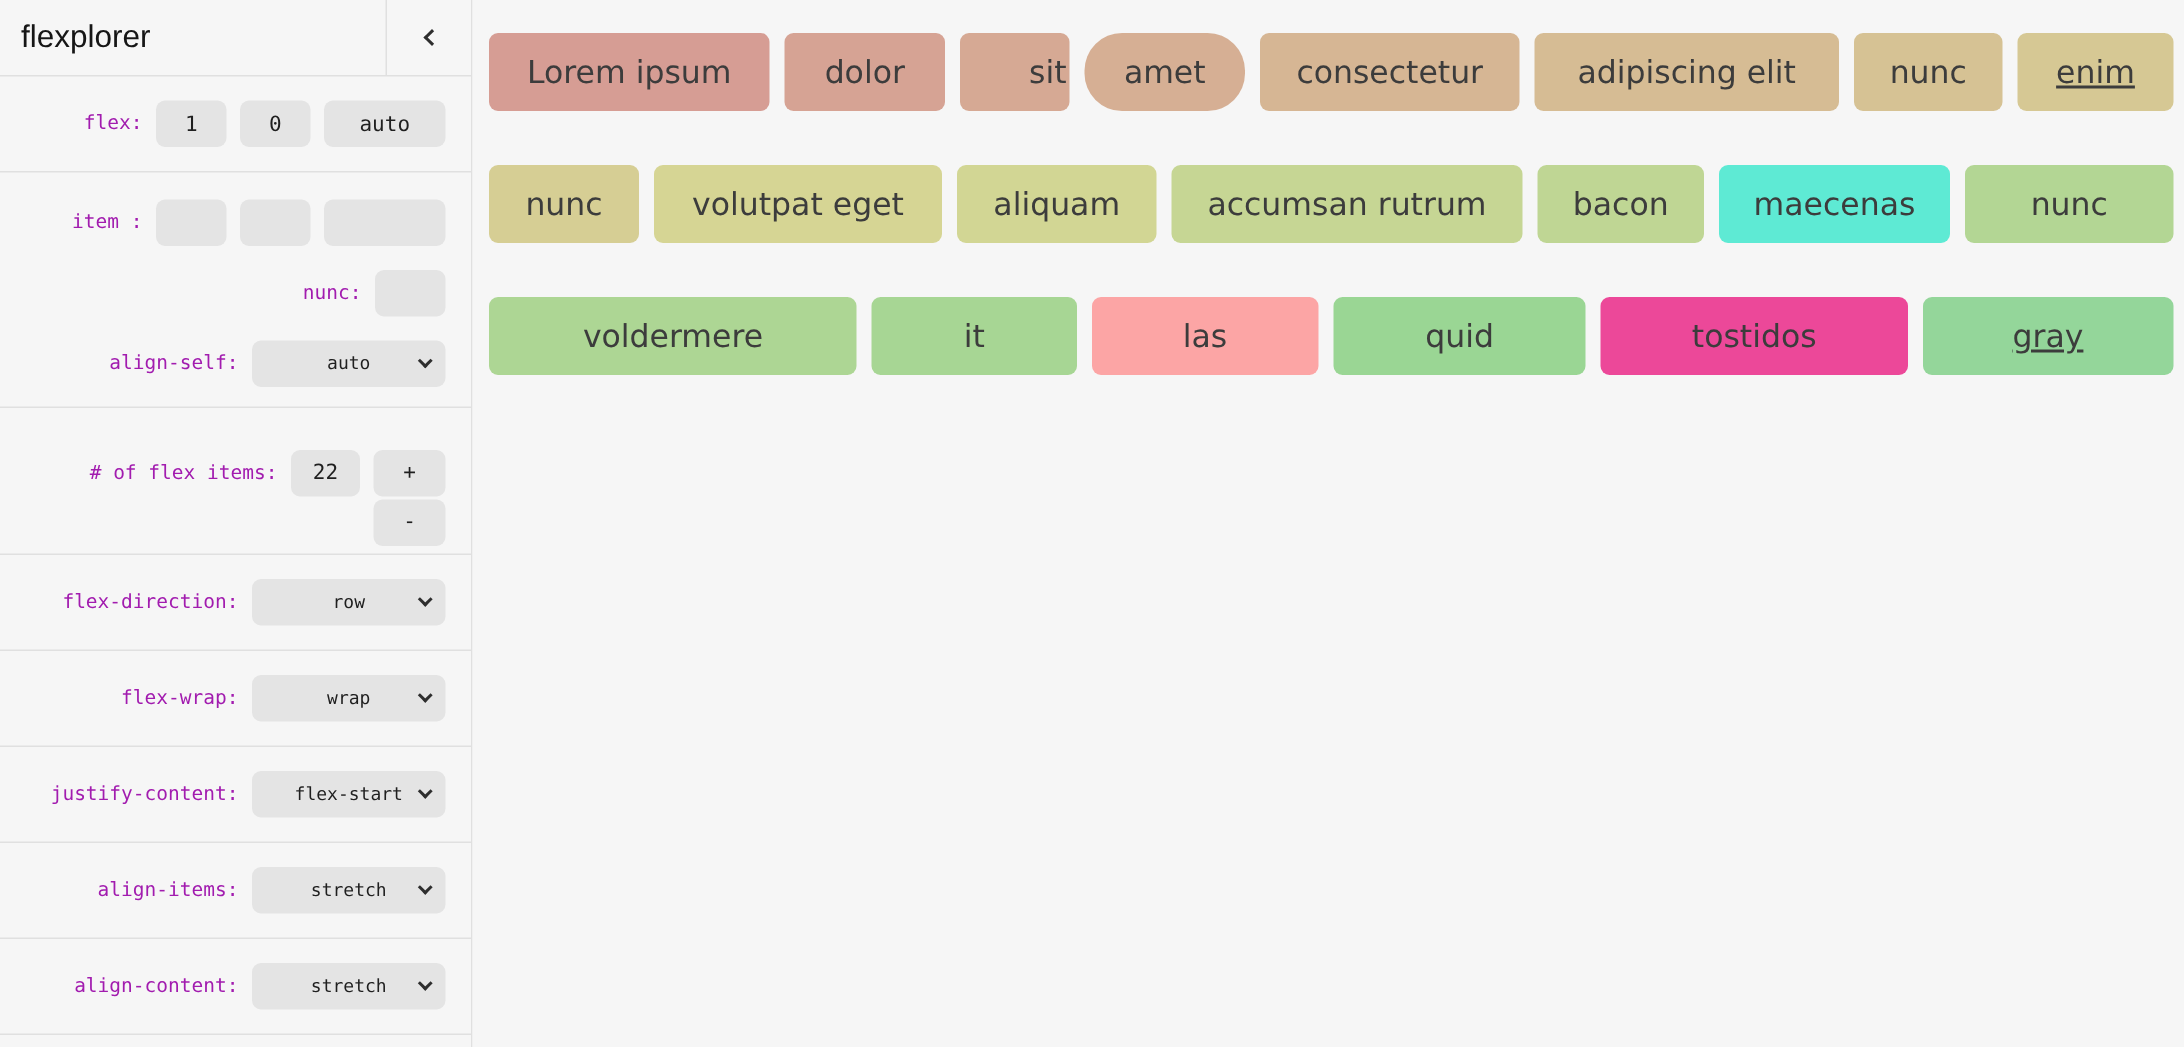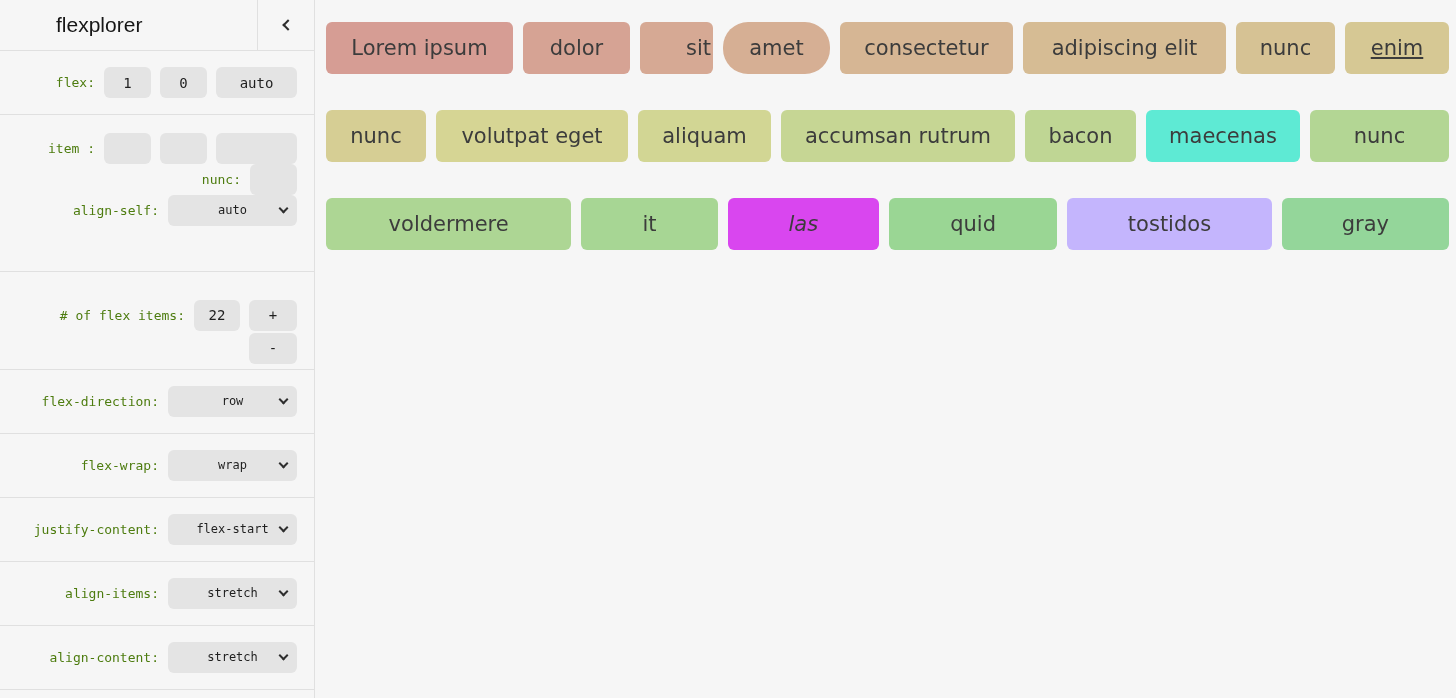--- a/index.html
+++ b/index.html
@@ -7,33 +7,33 @@
   }
   *{box-sizing:border-box;}
   html,body{margin:0;padding:0;}
   body{
     width:1456px;height:698px;overflow:hidden;display:flex;
     background:var(--page-bg);
     font-family:"DejaVu Sans",sans-serif;
   }
   
   .sidebar{flex:0 0 315px;width:315px;border-right:1px solid var(--divider);background:var(--page-bg);}
-  .sidebar-header{height:51px;border-bottom:1px solid var(--divider);display:flex;align-items:stretch;padding-left:42px;}
+  .sidebar-header{height:51px;border-bottom:1px solid var(--divider);display:flex;align-items:stretch;}
   .title-cell{flex:1;display:flex;align-items:center;padding-left:14px;}
   .app-title{font-size:21px;font-weight:400;color:#161616;margin:0;font-family:"Liberation Sans","DejaVu Sans",sans-serif;}
   .collapse-cell{width:57px;border-left:1px solid var(--divider);display:flex;align-items:center;justify-content:center;cursor:pointer;}
   .chev-left{width:8px;height:8px;border-left:2px solid #2e2e2e;border-bottom:2px solid #2e2e2e;transform:rotate(45deg);margin-left:3px;}
   .group{border-bottom:1px solid var(--divider);padding-right:17px;display:flex;flex-direction:column;align-items:flex-end;justify-content:center;}
   .g-flex{height:64px;}
-  .g-item{height:157px;justify-content:flex-start;padding-top:18px;}
+  .g-item{height:157px;justify-content:flex-start;padding-top:18px;gap:16px;}
   .g-count{height:98px;justify-content:center;padding-top:22px;}
   .g-select{height:64px;}
   .row{display:flex;align-items:center;}
   .row.top{align-items:flex-start;}
-  .lbl{font-family:"DejaVu Sans Mono","Liberation Mono",monospace;font-size:13px;color:#4d7c0f;white-space:pre;}
+  .lbl{font-family:"DejaVu Sans Mono","Liberation Mono",monospace;font-size:13px;color:#a21caf;white-space:pre;}
   .row.top .lbl{line-height:31px;}
   .ctl{height:31px;border:none;border-radius:6px;background:var(--control-bg);text-align:center;
        font-family:"DejaVu Sans Mono","Liberation Mono",monospace;font-size:14px;color:#1f1f1f;margin-left:9px;padding:0;outline:none;}
   .w47{width:47px;} .w81{width:81px;} .w46{width:46px;}
   .select{width:129px;height:31px;border-radius:6px;background:var(--control-bg);position:relative;margin-left:9px;cursor:pointer;}
   .sel-val{position:absolute;inset:0;text-align:center;line-height:31px;
            font-family:"DejaVu Sans Mono","Liberation Mono",monospace;font-size:12px;color:#1f1f1f;}
   .chev-down{position:absolute;right:10px;top:10px;width:7px;height:7px;
              border-right:2px solid #2e2e2e;border-bottom:2px solid #2e2e2e;transform:rotate(45deg);}
   .btn-col{display:flex;flex-direction:column;gap:2px;margin-left:9px;}
@@ -161,17 +161,17 @@
     <div class="flex-item" style="background: rgb(214, 200, 148); flex-basis: 94px; text-decoration: underline;">enim</div>
     <div class="flex-item" style="background: rgb(214, 206, 148); flex-basis: 98px;">nunc</div>
     <div class="flex-item" style="background: rgb(214, 213, 148); flex-basis: 190px; text-align: center;">volutpat eget</div>
     <div class="flex-item" style="background: rgb(210, 214, 148); flex-basis: 131px;">aliquam</div>
     <div class="flex-item" style="background: rgb(198, 214, 148); flex-basis: 232px;">accumsan rutrum</div>
     <div class="flex-item" style="background: rgb(191, 214, 148); flex-basis: 109px;">bacon</div>
     <div class="flex-item" style="background: #5eead4; flex-basis: 152px;">maecenas</div>
     <div class="flex-item" style="background: rgb(179, 214, 148); flex-basis: 137px;">nunc</div>
     <div class="flex-item" style="background: rgb(173, 214, 148); flex-basis: 210px;">voldermere</div>
     <div class="flex-item" style="background: rgb(167, 214, 148); flex-basis: 101px;">it</div>
-    <div class="flex-item" style="background: #d946ef; flex-basis: 116px; font-style: italic;">las</div>
+    <div class="flex-item" style="background: #fca5a5; flex-basis: 116px;">las</div>
     <div class="flex-item" style="background: rgb(154, 214, 148); flex-basis: 133px;">quid</div>
-    <div class="flex-item" style="background: #c4b5fd; flex-basis: 169px;">tostidos</div>
-    <div class="flex-item" style="background: rgb(148, 214, 154); flex-basis: 132px;">gray</div>
+    <div class="flex-item" style="background: #ec4899; flex-basis: 169px;">tostidos</div>
+    <div class="flex-item" style="background: rgb(148, 214, 154); flex-basis: 132px; text-decoration: underline;">gray</div>
   </main>
 
 </body></html>

